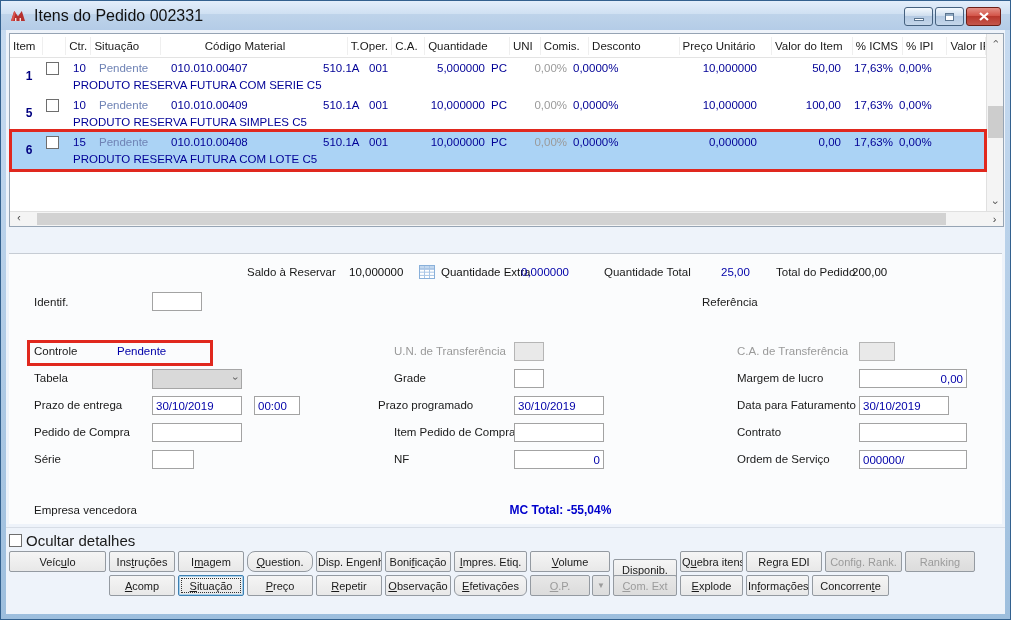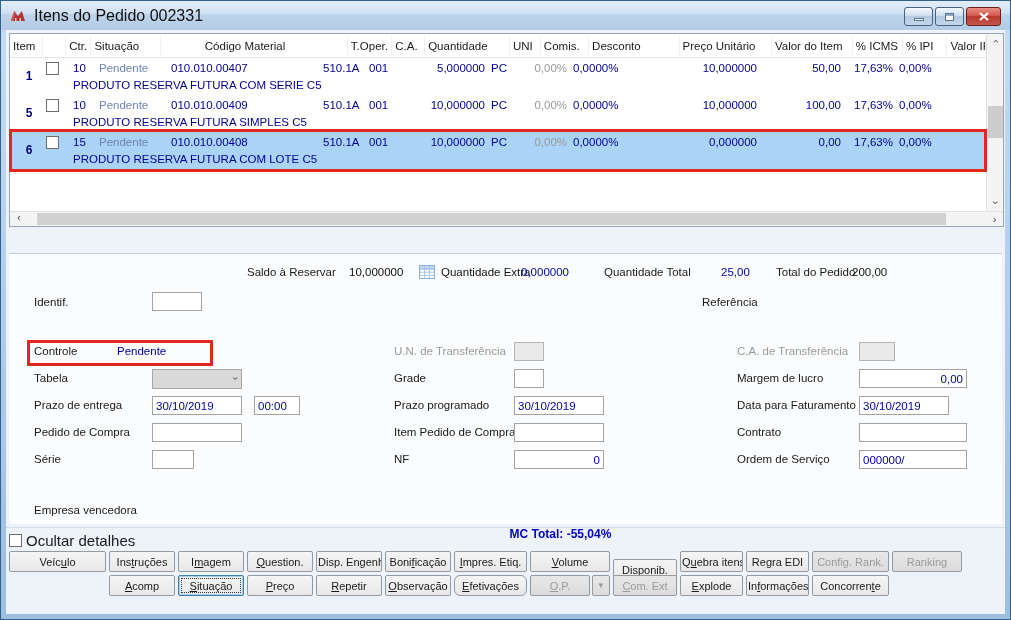--- a/index.html
+++ b/index.html
@@ -272,61 +272,61 @@
           <span class="chev">›</span>
         </div>
       <span class="lbl" style="left:385px; top:118px;">Grade</span>
       <input class="fld" style="left: 505px; top: 115px; width: 30px;">
       <span class="lbl" style="left:728px; top:118px;">Margem de lucro</span>
       <input class="fld right" style="left: 850px; top: 115px; width: 108px;" value="0,00">
 
       <span class="lbl" style="left:25px; top:145px;">Prazo de entrega</span>
       <input class="fld" style="left: 143px; top: 142px; width: 90px;" value="30/10/2019">
       <input class="fld" style="left: 245px; top: 142px; width: 46px;" value="00:00">
-      <span class="lbl" style="left:385px; top:145px;">Prazo programado</span>
+      <span class="lbl" style="left:369px; top:145px;">Prazo programado</span>
       <input class="fld" style="left: 505px; top: 142px; width: 90px;" value="30/10/2019">
       <span class="lbl" style="left:728px; top:145px;">Data para Faturamento</span>
       <input class="fld" style="left: 850px; top: 142px; width: 90px;" value="30/10/2019">
 
       <span class="lbl" style="left:25px; top:172px;">Pedido de Compra</span>
       <input class="fld" style="left: 143px; top: 169px; width: 90px;">
       <span class="lbl" style="left:385px; top:172px;">Item Pedido de Compra</span>
       <input class="fld" style="left: 505px; top: 169px; width: 90px;">
       <span class="lbl" style="left:728px; top:172px;">Contrato</span>
       <input class="fld" style="left: 850px; top: 169px; width: 108px;">
 
       <span class="lbl" style="left:25px; top:199px;">Série</span>
       <input class="fld" style="left: 143px; top: 196px; width: 42px;">
       <span class="lbl" style="left:385px; top:199px;">NF</span>
       <input class="fld right" style="left: 505px; top: 196px; width: 90px;" value="0">
       <span class="lbl" style="left:728px; top:199px;">Ordem de Serviço</span>
       <input class="fld" style="left: 850px; top: 196px; width: 108px;" value="000000/">
 
       <span class="lbl" style="left:25px; top:250px;">Empresa vencedora</span>
-      <span class="mc-total" style="top:249px; padding-left:110px;margin-top:24px;">MC Total: -55,04%</span>
+      <span class="mc-total" style="top:249px; padding-left:110px;">MC Total: -55,04%</span>
     </div>
 
     <div class="sepline"></div>
     <div class="hide-row">
       <span class="checkbox"></span>
       <span class="lbl2">Ocultar detalhes</span>
     </div>
 
     <div class="tb-row r1">
         <button class="tb-btn" style="width: 97px;">Veíc<u>u</u>lo</button>
         <button class="tb-btn" style="width: 66px;">Ins<u>t</u>ruções</button>
         <button class="tb-btn" style="width: 66px;">I<u>m</u>agem</button>
-        <button class="tb-btn" style="width: 66px;"><u>Q</u>uestion.</button>
+        <button class="tb-btn" style="width: 66px; border-radius: 8px;"><u>Q</u>uestion.</button>
         <button class="tb-btn" style="width: 66px;">Disp. Engenh.</button>
         <button class="tb-btn" style="width: 66px;">Boni<u>f</u>icação</button>
         <button class="tb-btn" style="width: 73px;"><u>I</u>mpres. Etiq.</button>
         <button class="tb-btn" style="width: 80px;"><u>V</u>olume</button>
         <button class="tb-btn" style="width: 64px; margin-top: 8px;"><u>D</u>isponib.</button>
         <button class="tb-btn" style="width: 63px;">Q<u>u</u>ebra itens</button>
-        <button class="tb-btn" style="width: 63px;">Re<u>g</u>ra EDI</button>
+        <button class="tb-btn" style="width: 76px;">Re<u>g</u>ra EDI</button>
         <button class="tb-btn disabled" style="width: 77px;">Config. Rank.</button>
         <button class="tb-btn disabled" style="width: 70px;">Ranking</button>
       </div>
     <div class="tb-row r2">
         <div class="tb-spacer" style="width: 97px;"></div>
         <button class="tb-btn" style="width: 66px;"><u>A</u>comp</button>
         <button class="tb-btn focused" style="width: 66px;"><u>S</u>ituação</button>
         <button class="tb-btn" style="width: 66px;"><u>P</u>reço</button>
         <button class="tb-btn" style="width: 66px;"><u>R</u>epetir</button>
         <button class="tb-btn" style="width: 66px;"><u>O</u>bservação</button>

